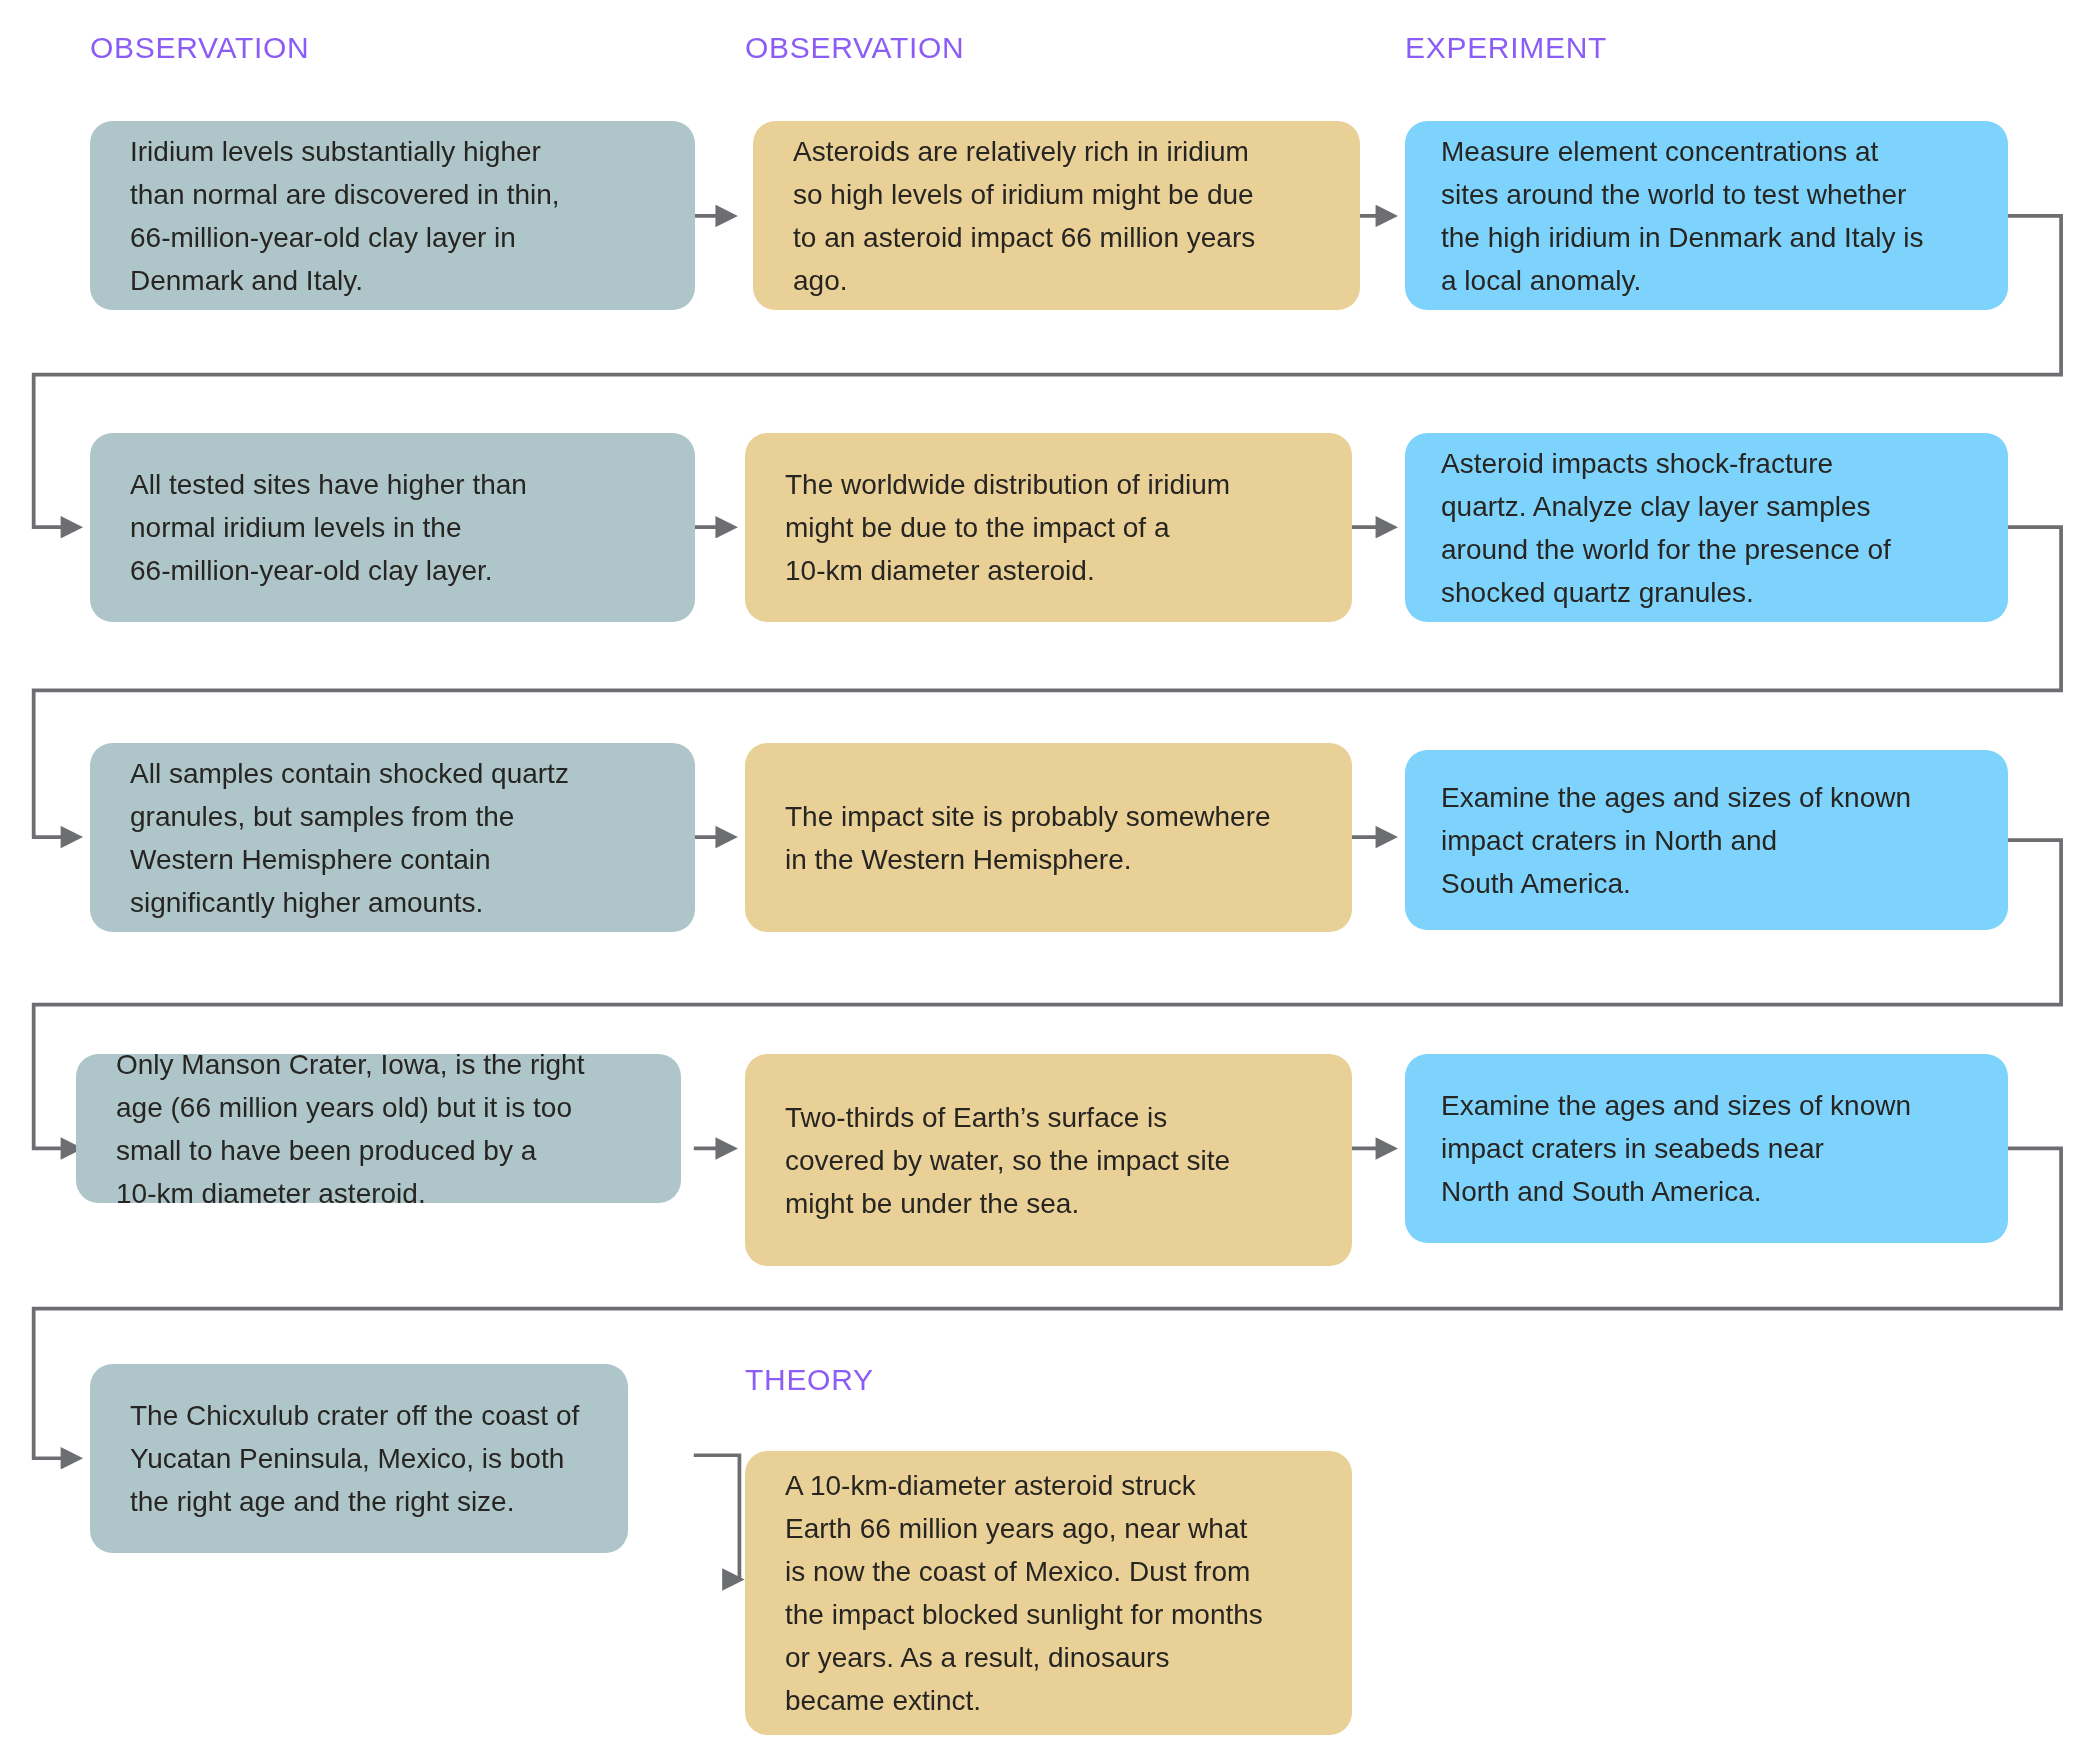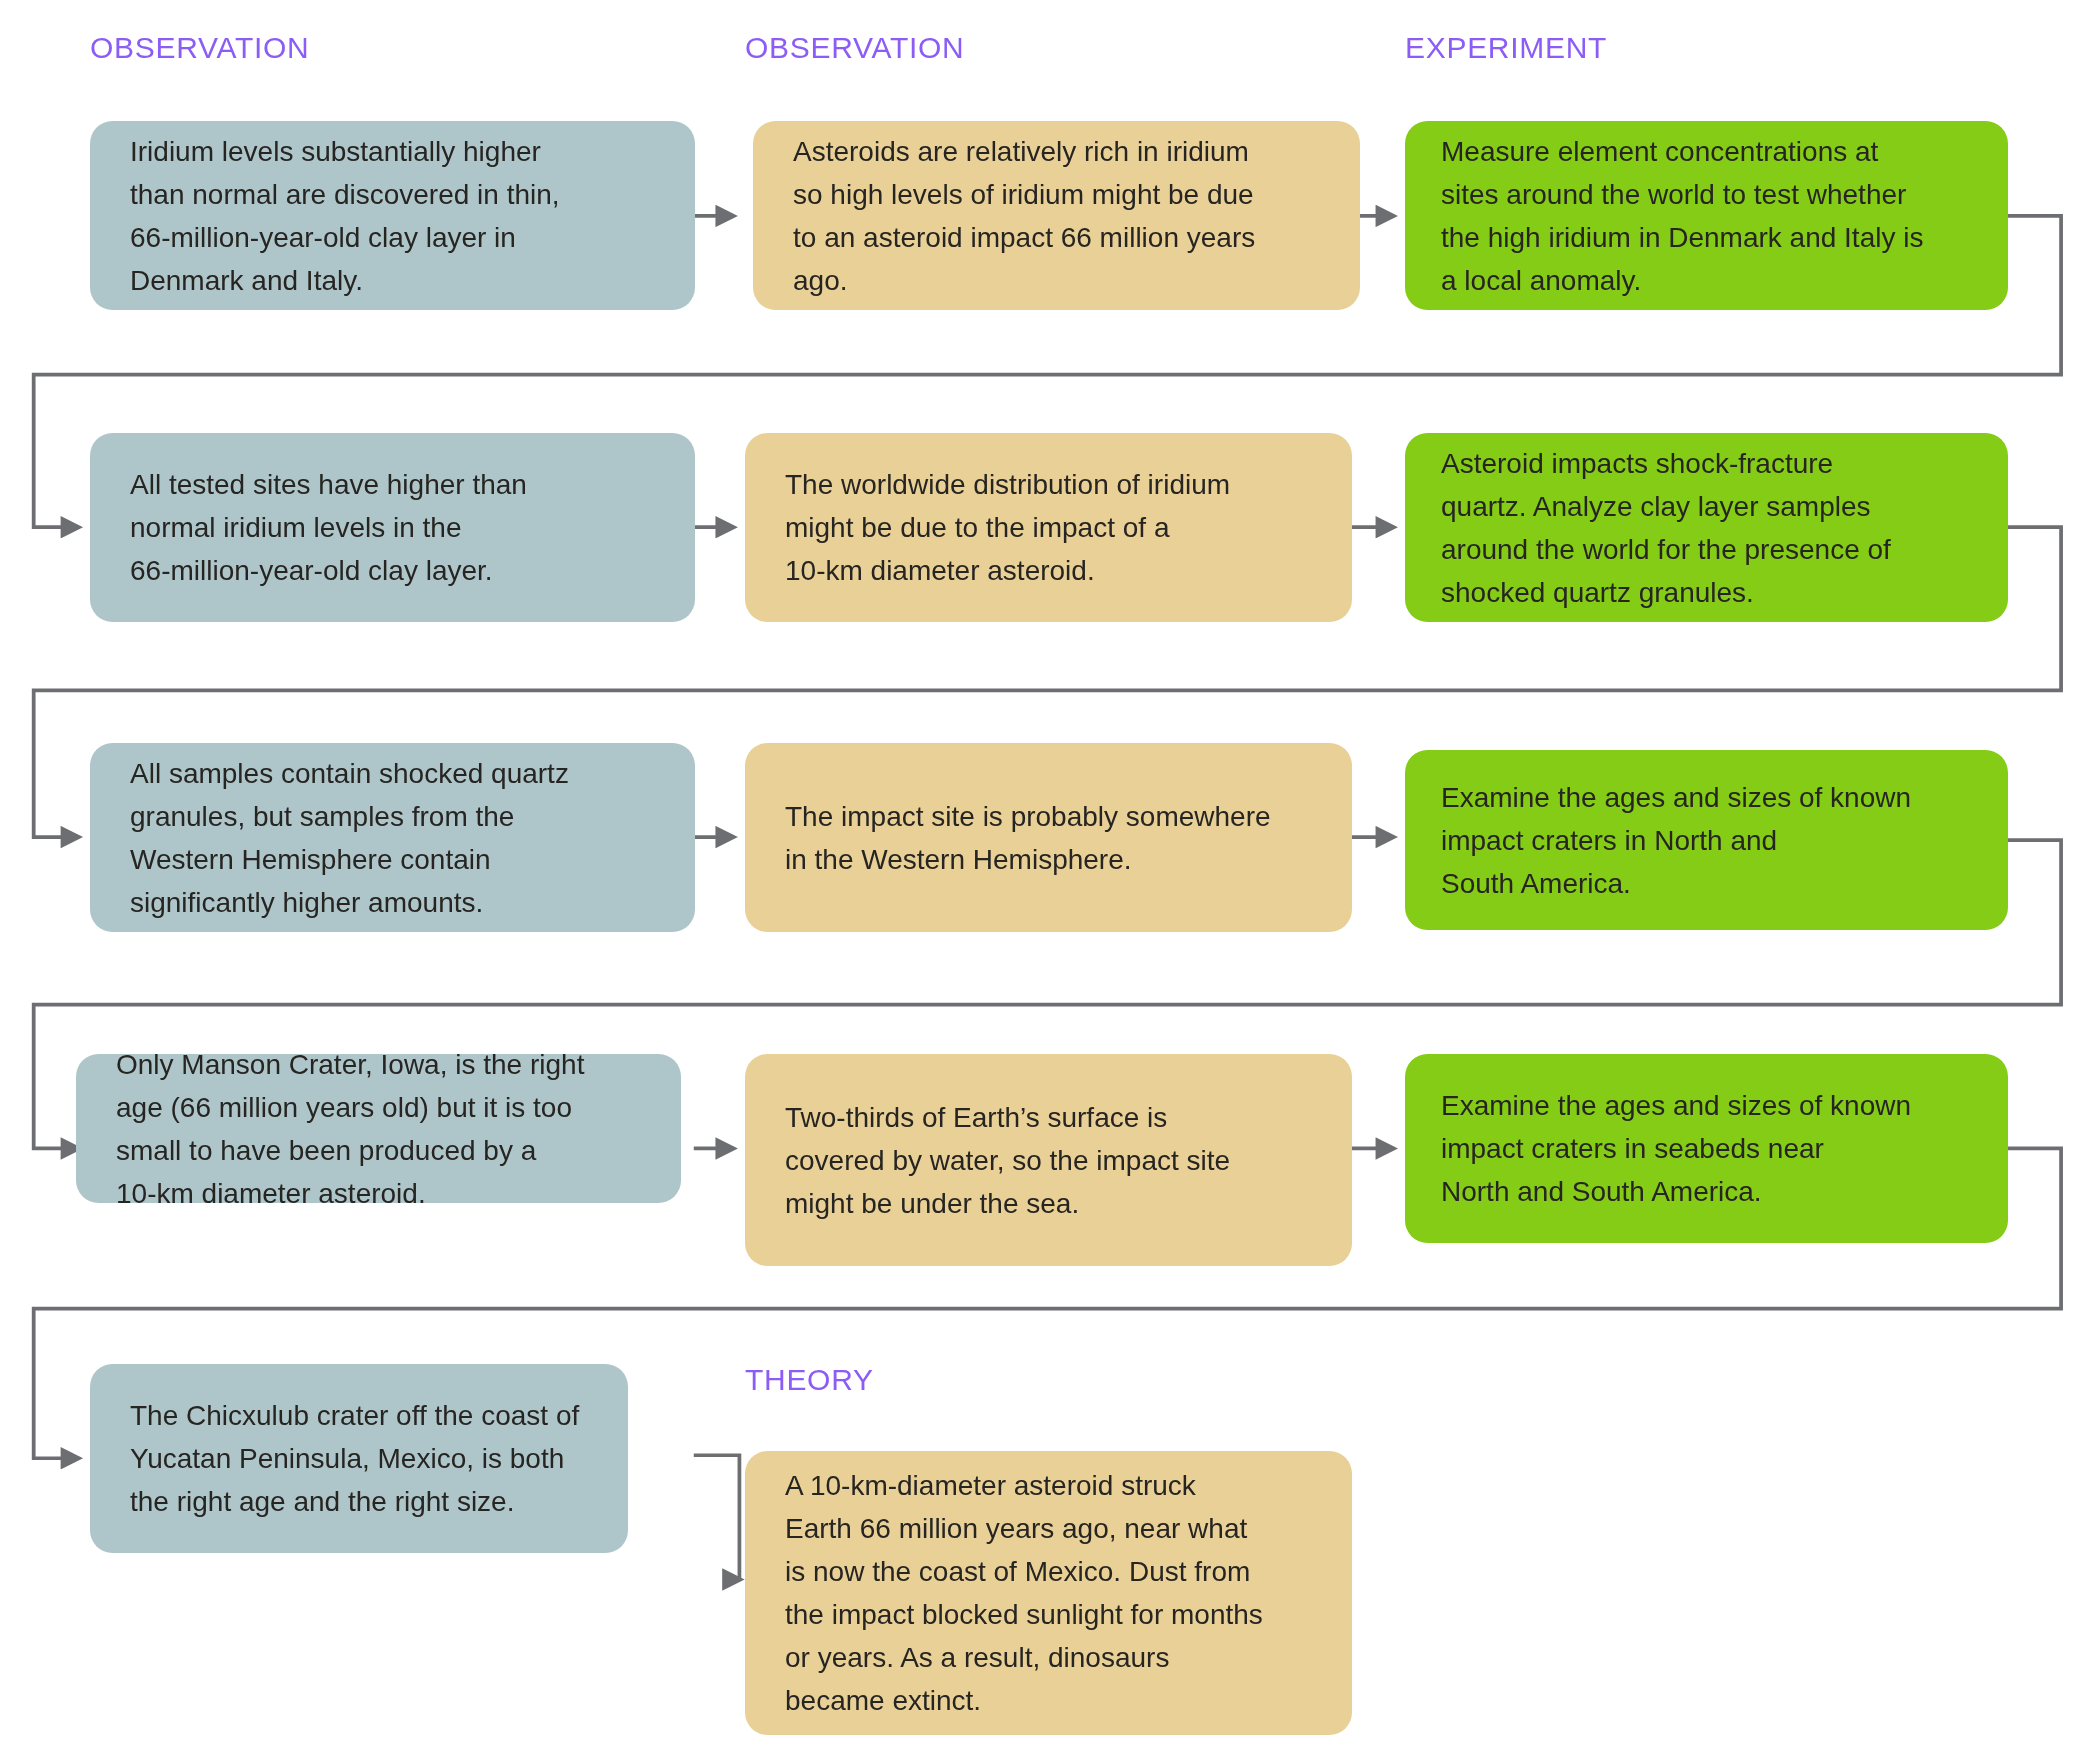--- a/index.html
+++ b/index.html
@@ -34,21 +34,21 @@
     padding: 15px 31px 15px 40px;
   }
   .flow-box .box-text {
     white-space: pre-line;
     font-size: 28px;
     line-height: 43px;
     color: #272522;
   }
   .obs { background: #aec6ca; }
   .hyp { background: #e9d097; }
-  .exp { background: #84cc16; padding-left: 36px; }
+  .exp { background: #7dd3fc; padding-left: 36px; }
 </style>
 </head>
 <body>
 
 <div class="canvas">
 
   <svg class="connectors" viewBox="0 0 2802 2336" xmlns="http://www.w3.org/2000/svg">
     <defs>
       <marker id="ah" viewBox="0 0 10 10" refX="8" refY="5" markerWidth="6.5" markerHeight="6" orient="auto">
         <path d="M 0 0 L 10 5 L 0 10 z" fill="#6d6e71"></path>

